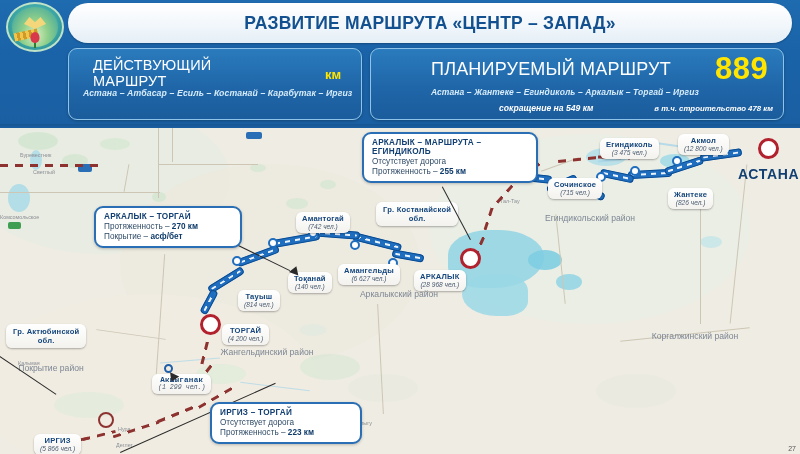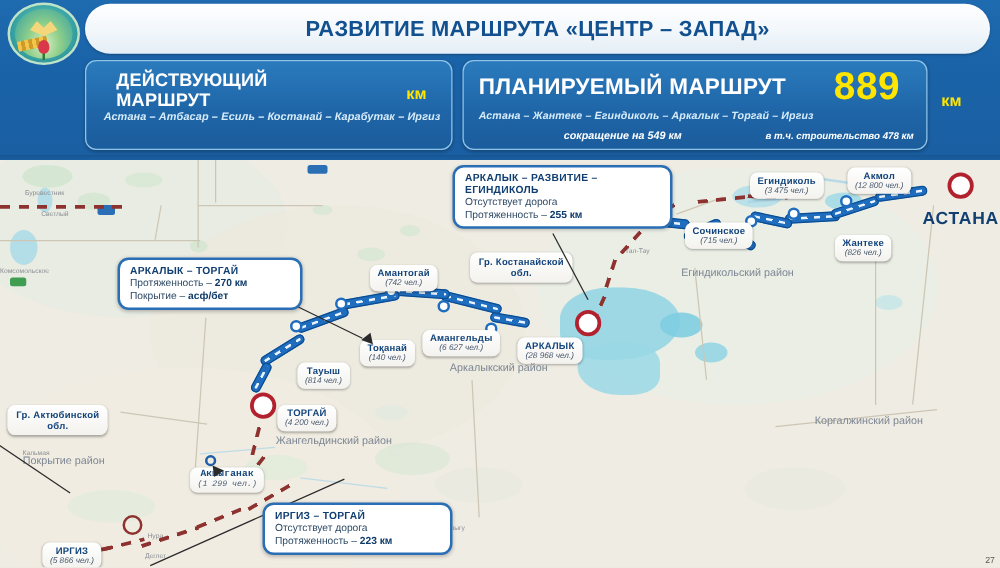--- a/index.html
+++ b/index.html
@@ -66,23 +66,23 @@
     white-space: nowrap;
   }
 
   .stat-box {
     position: absolute;
     background: linear-gradient(180deg,#2a7bbd 0%, #1f66a8 55%, #1b5c9c 100%);
     border: 1.5px solid #8fc4e8; border-radius: 9px;
     box-shadow: 0 1px 3px rgba(0,0,0,.25);
   }
   .stat-left { left: 68px; top: 48px; width: 294px; height: 72px; }
-  .stat-right { left: 370px; top: 48px; width: 372px; height: 72px; }
+  .stat-right { left: 370px; top: 48px; width: 414px; height: 72px; padding-left: 48px; }
   .sb-label {
-    color: #ffffff; font-weight: bold; font-size: 14.5px; line-height: 1.12;
+    color: #ffffff; font-weight: normal; font-size: 14.5px; line-height: 1.12;
     letter-spacing: .2px;
   }
   .sb-num { color: #ffe500; font-weight: bold; letter-spacing: .5px; }
   .sb-km { color: #ffe500; font-weight: bold; }
   .sb-route {
     color: #d6ecfb; font-size: 8.6px; font-style: italic; font-weight: bold;
     letter-spacing: .1px; white-space: nowrap;
   }
   .sb-note { color: #ffffff; font-size: 8.6px; font-style: italic; font-weight: bold; }
 
@@ -396,21 +396,21 @@
     <div class="pointer-arrow" style="left:290px;top:142px;border-top:8px solid #2a2a2a;transform:rotate(200deg);"></div>
 
     <div class="pointer-line" style="left:470px;top:116px;width:60px;transform:rotate(-118deg);"></div>
 
     <div class="pointer-line" style="left:120px;top:328px;width:170px;transform:rotate(-24deg);"></div>
     <div class="pointer-arrow" style="left:168px;top:250px;border-top:8px solid #2a2a2a;transform:rotate(24deg);"></div>
 
     <div class="pointer-line" style="left:0px;top:232px;width:68px;transform:rotate(34deg);"></div>
 
     <div class="callout" style="left:362px;top:8px;width:176px;">
-      <div class="co-title">АРКАЛЫК   –   РАЗВИТИЕ   –</div>
+      <div class="co-title">АРКАЛЫК   –   МАРШРУТА   –</div>
       <div class="co-title">ЕГИНДИКОЛЬ</div>
       <div class="co-line">Отсутствует дорога</div>
       <div class="co-line">
         <span>Протяженность – </span><b>255 км</b>
       </div>
     </div>
 
     <div class="callout" style="left:94px;top:82px;width:148px;">
       <div class="co-title">АРКАЛЫК – ТОРГАЙ</div>
       <div class="co-line">

